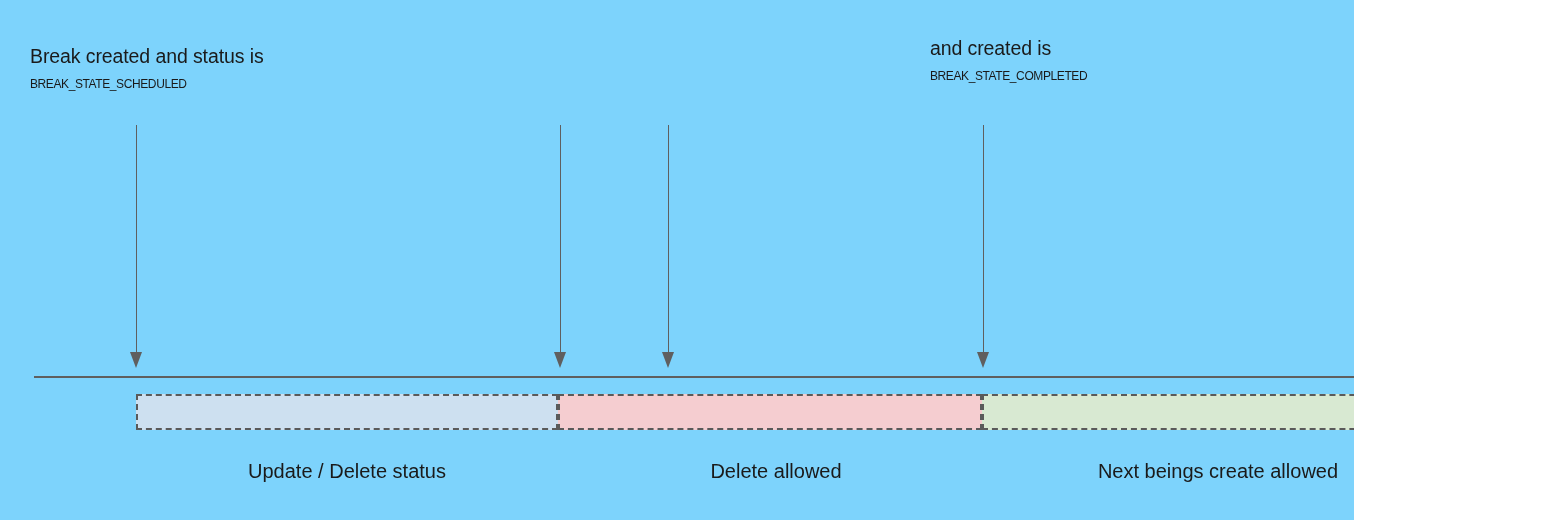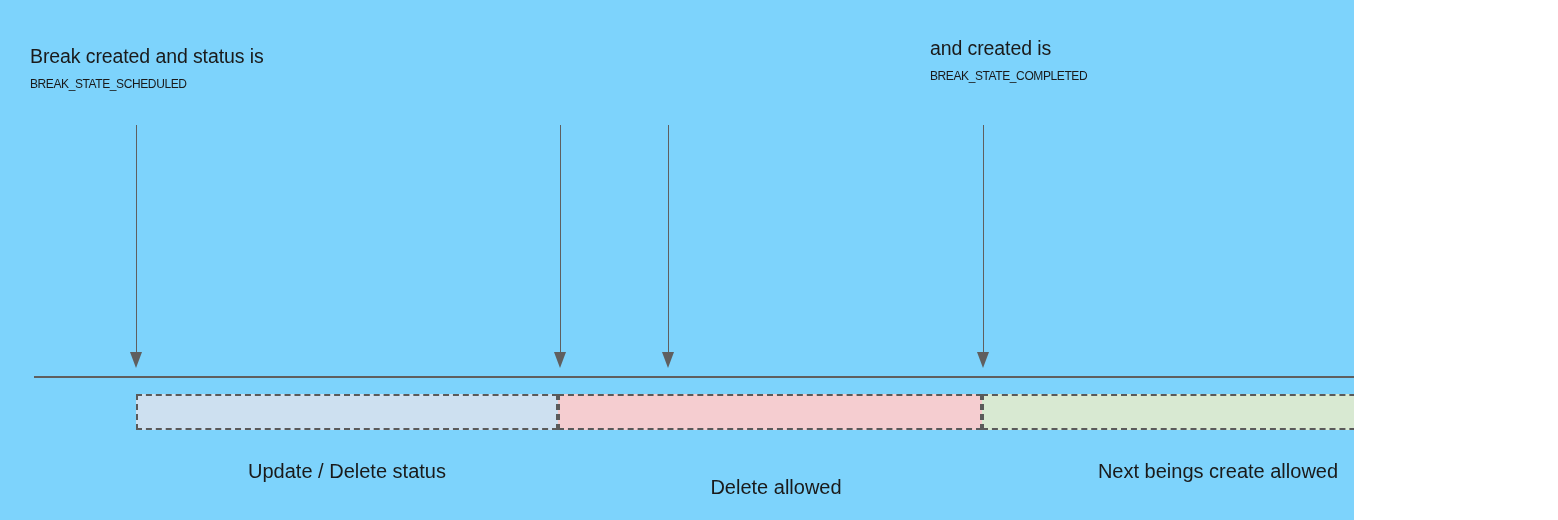--- a/index.html
+++ b/index.html
@@ -143,16 +143,16 @@
 
   <div id="timeline-axis" style="left: 34px; width: 1419px;"></div>
   <div id="timeline-axis-head" style="left: 1453px;"></div>
   <div id="time-axis-label">time</div>
 
   <div class="phase-bar" id="phase-bar-0" style="left: 136px; width: 422px; background: rgb(205, 224, 240); border-color: rgb(90, 90, 90);"></div>
   <div class="phase-bar" id="phase-bar-1" style="left: 558px; width: 424px; background: rgb(245, 205, 208); border-color: rgb(90, 90, 90);"></div>
   <div class="phase-bar" id="phase-bar-2" style="left: 982px; width: 423px; background: rgb(216, 233, 210); border-color: rgb(90, 90, 90);"></div>
 
   <div class="phase-caption" id="phase-caption-0" style="left: 347px;">Update / Delete status</div>
-  <div class="phase-caption" id="phase-caption-1" style="left: 776px; margin-top: 16px;">Delete allowed</div>
+  <div class="phase-caption" id="phase-caption-1" style="left: 776px;">Delete allowed</div>
   <div class="phase-caption" id="phase-caption-2" style="left: 1218px;">Next beings create allowed</div>
 
 </div>
 
 </body></html>

